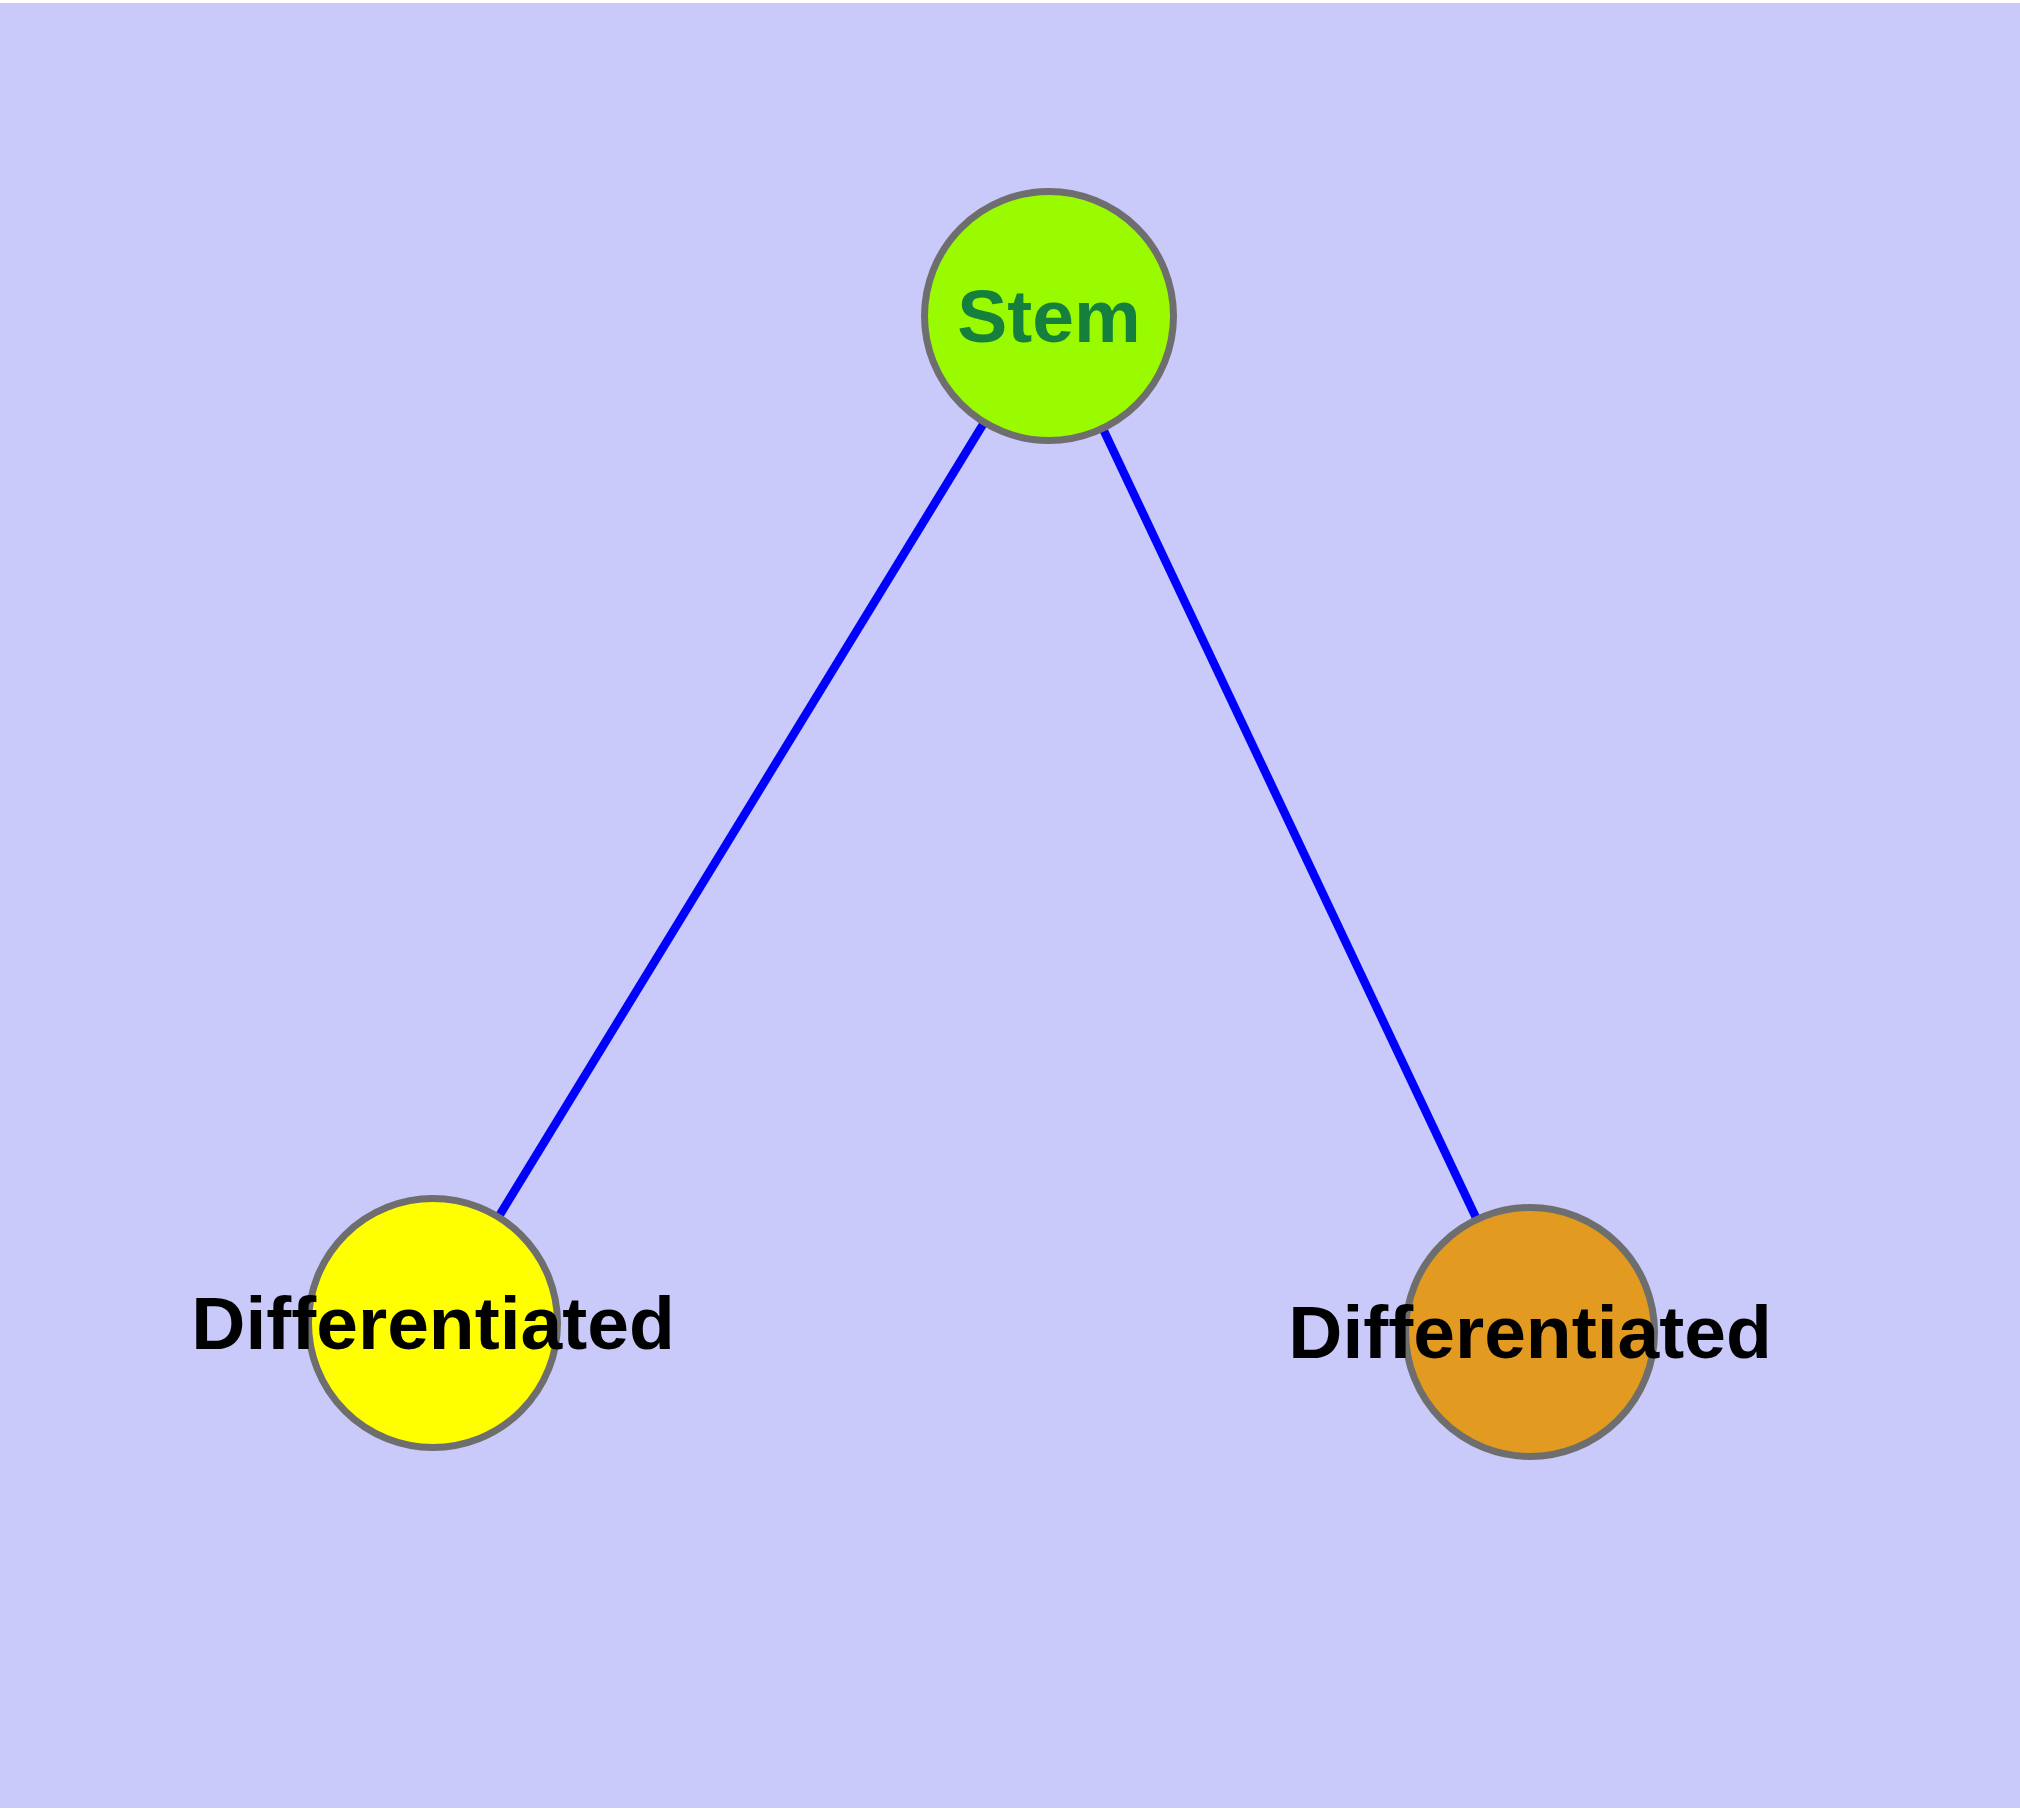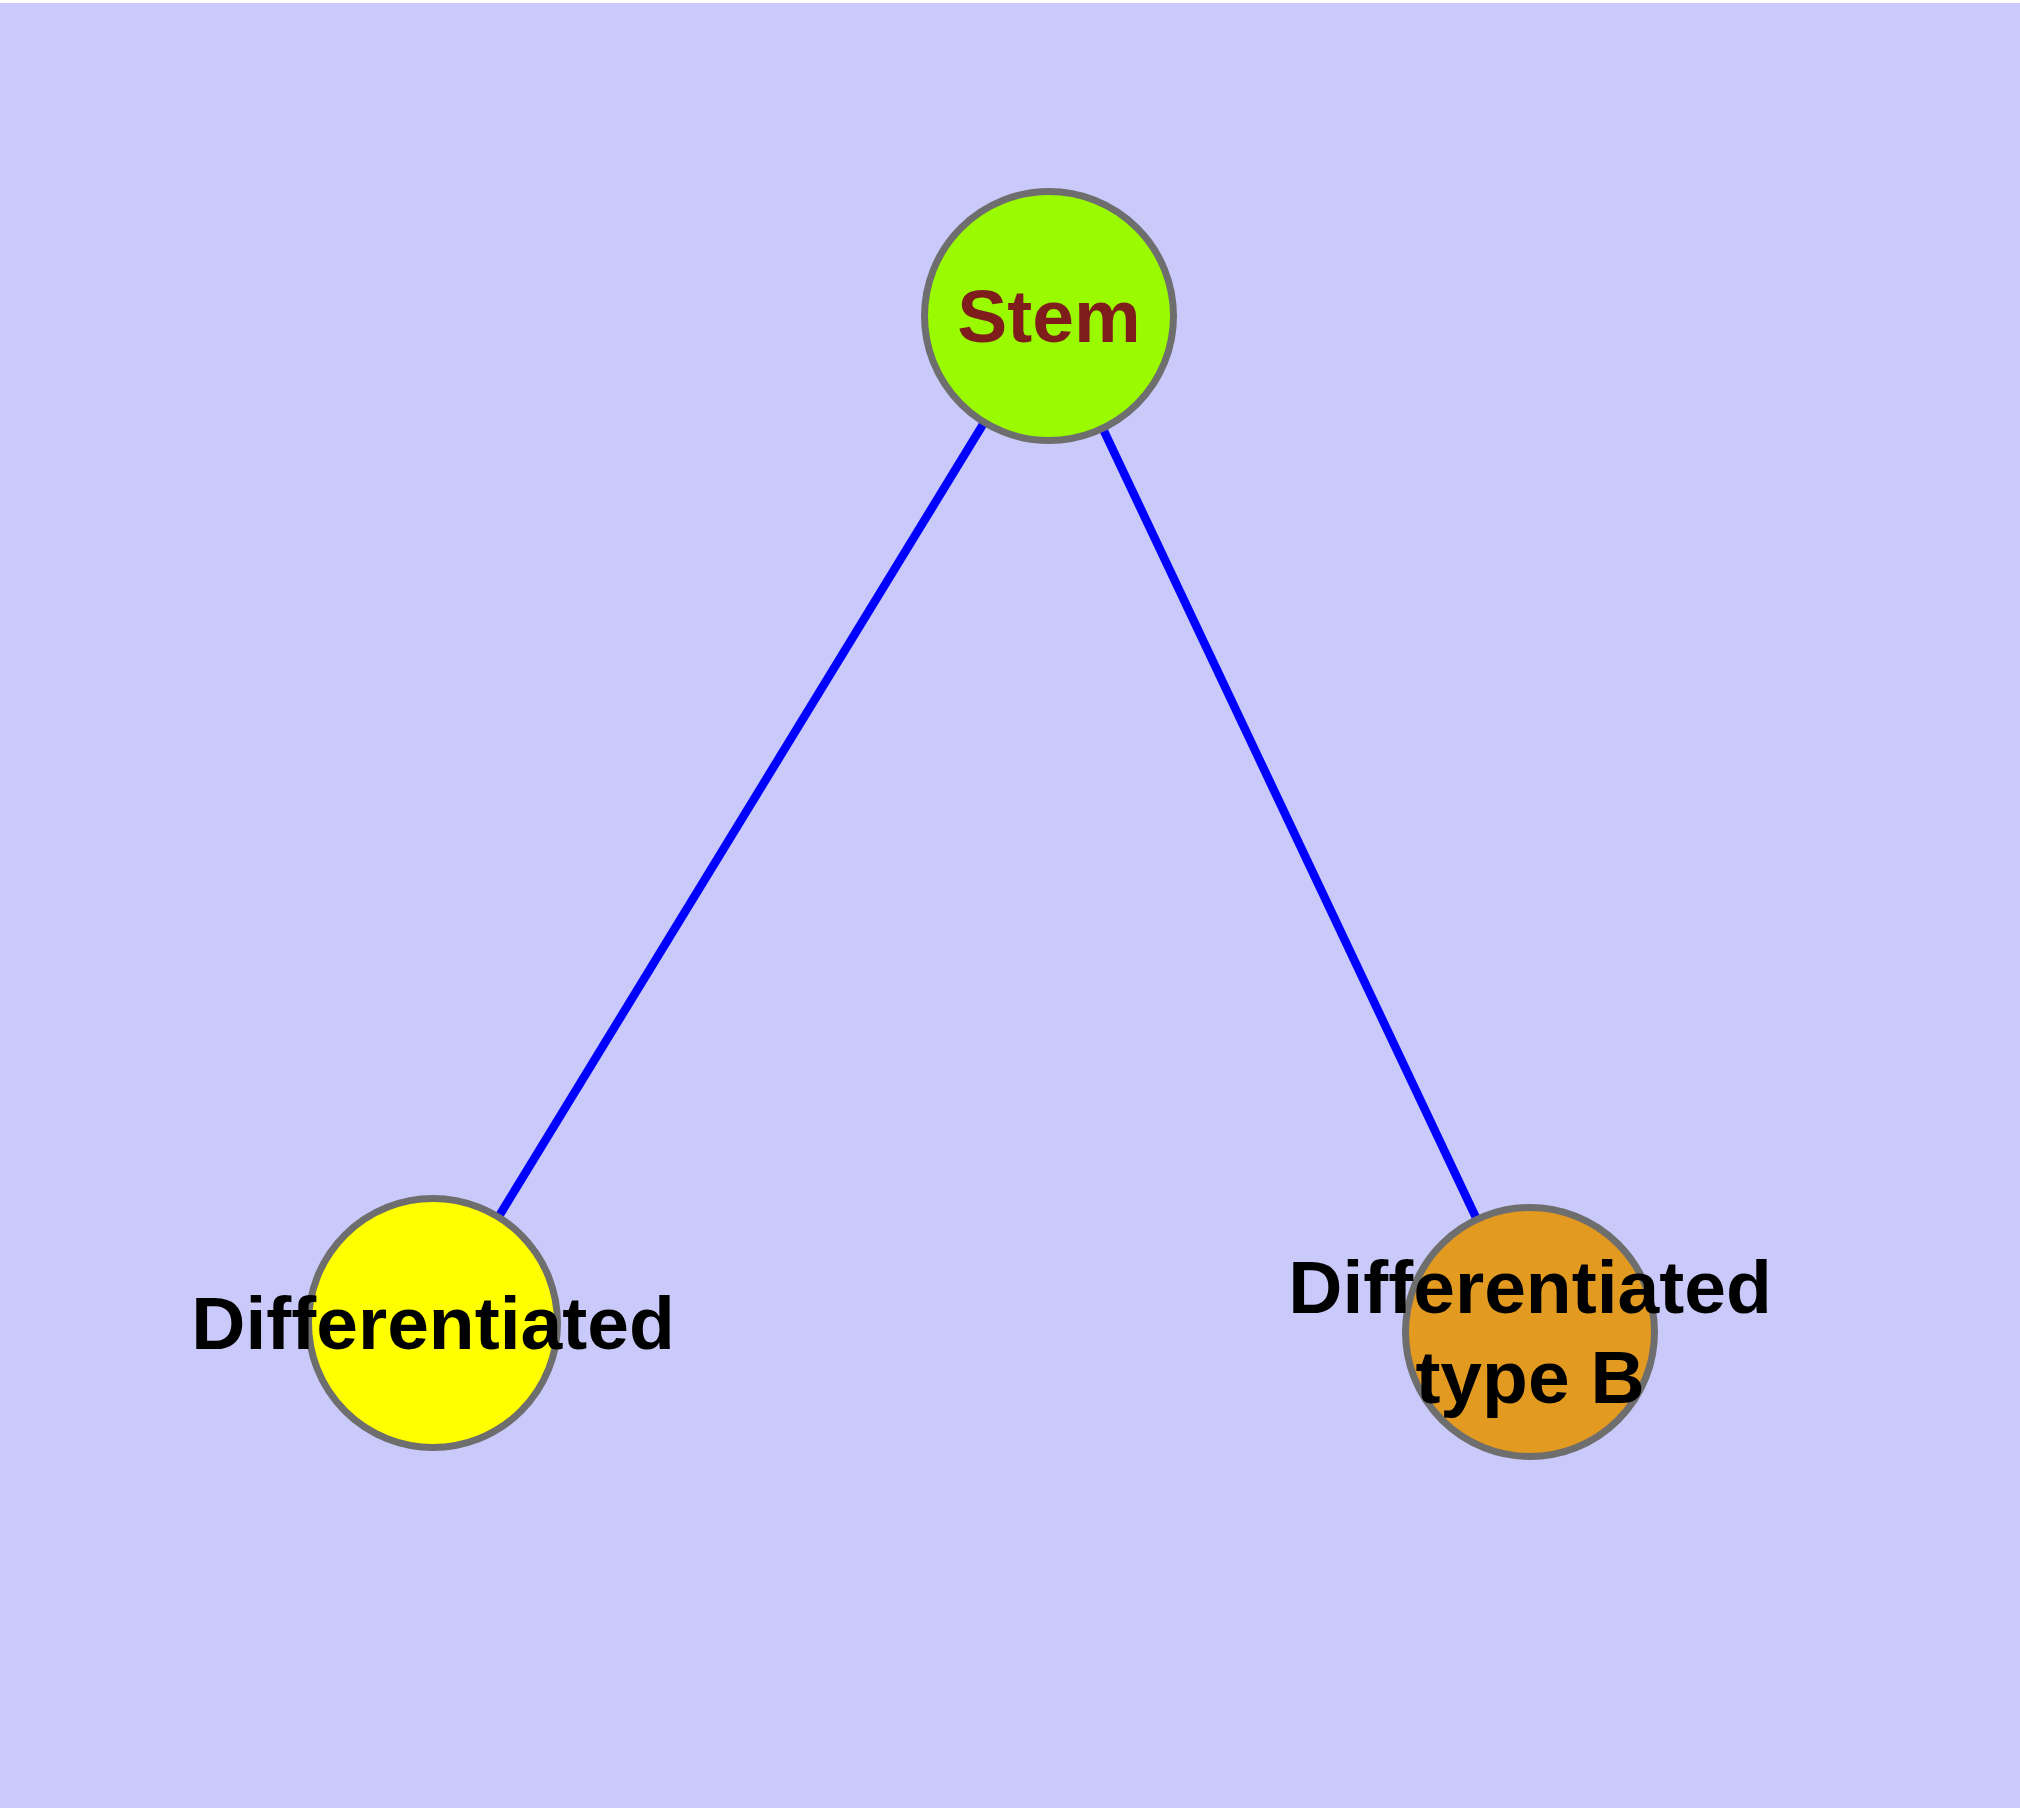--- a/index.html
+++ b/index.html
@@ -54,32 +54,31 @@
 <body style="background: rgb(255, 255, 255);">
 
 <div class="canvas" style="background: rgb(202, 202, 250);">
 
   <svg class="edge-layer" viewBox="0 0 2384 2130" xmlns="http://www.w3.org/2000/svg">
     <line x1="1238" y1="369" x2="511" y2="1558" stroke="#0000FF" stroke-width="10"></line>
     <line x1="1238" y1="369" x2="1805" y2="1568" stroke="#0000FF" stroke-width="10"></line>
   </svg>
 
   <div class="node" style="left: 921px; top: 185px; width: 256px; height: 256px; background: rgb(154, 250, 0); border-color: rgb(110, 110, 110);">
-    <div class="node-label" style="color: #7f1d1d;">
+    <div class="node-label" style="color: #15803d;">
       <span class="line">Stem</span>
     </div>
   </div>
 
   <div class="node" style="left: 305px; top: 1192px; width: 256px; height: 256px; background: rgb(255, 255, 0); border-color: rgb(110, 110, 110);">
     <div class="node-label" style="color: rgb(0, 0, 0);">
       <span class="line">Differentiated</span>
     </div>
   </div>
 
   <div class="node" style="left: 1402px; top: 1201px; width: 256px; height: 256px; background: rgb(226, 154, 32); border-color: rgb(110, 110, 110);">
     <div class="node-label" style="color: rgb(0, 0, 0);">
       <span class="line">Differentiated</span>
-      <span class="line">type B</span>
     </div>
   </div>
 
 </div>
 
 
 </body></html>

